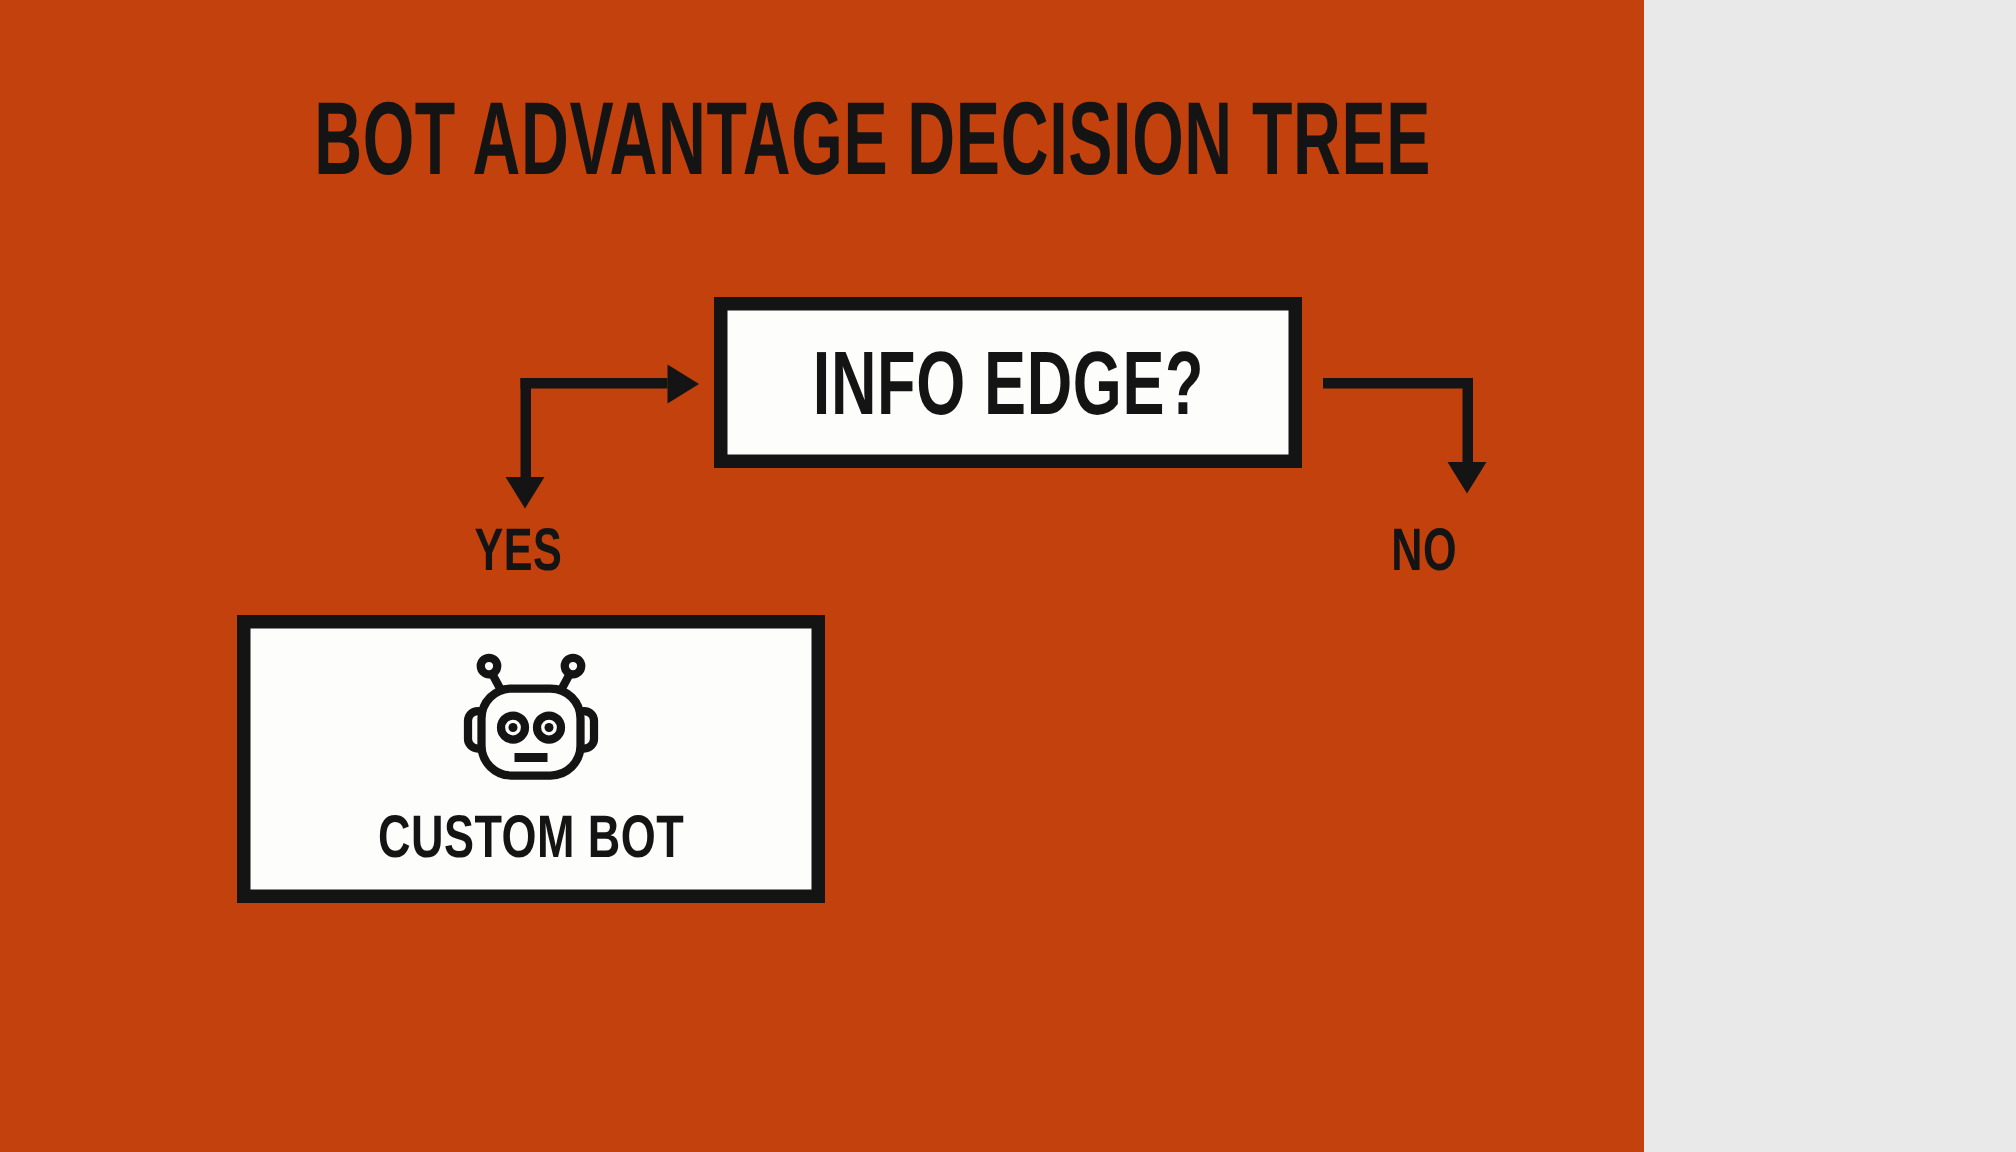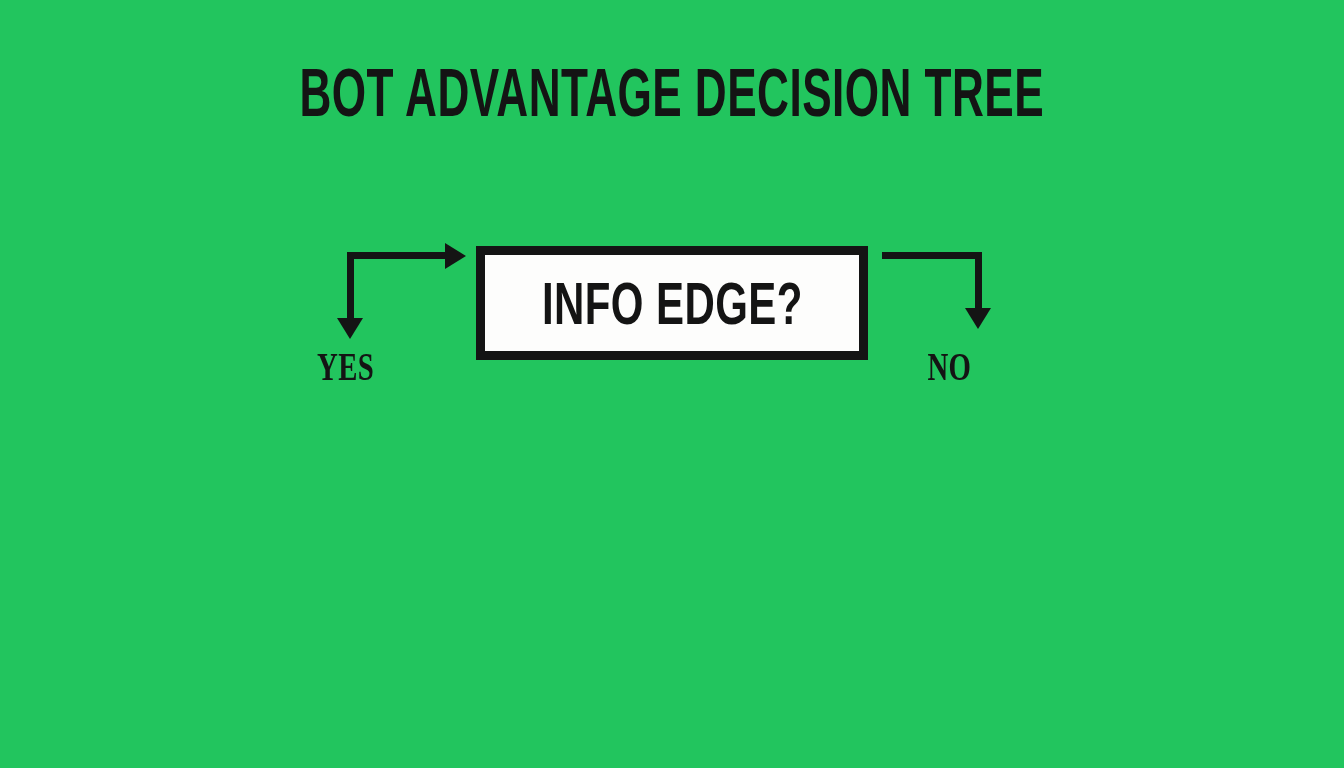--- a/index.html
+++ b/index.html
@@ -2,23 +2,23 @@
 <html><head>
 <meta charset="utf-8">
 <style>
   html, body {
     margin: 0;
     padding: 0;
     background: #e9e9e9;
   }
   .canvas {
     position: relative;
-    width: 1344px;
+    width: 1096px;
     height: 768px;
-    background: #22c55e;
+    background: #c2410c;
     overflow: hidden;
     font-family: "Liberation Sans", "DejaVu Sans", sans-serif;
     color: #141414;
   }
   .cond {
     display: inline-block;
     white-space: nowrap;
     font-weight: 700;
     transform: scaleX(0.68);
     transform-origin: center center;
@@ -45,21 +45,20 @@
     align-items: center;
     justify-content: center;
     flex-direction: column;
   }
   .decision-node {
     left: 476px;
     top: 198px;
     width: 392px;
     height: 114px;
     font-size: 60px;
-    margin-top: 48px;
   }
   .decision-node .cond { transform: scaleX(0.70); }
 
   .outcome-node {
     top: 410px;
     width: 392px;
     height: 192px;
     font-size: 40px;
   }
   .outcome-left  { left: 158px; }
@@ -70,21 +69,20 @@
   }
   .outcome-node .cond { transform: scaleX(0.75); }
 
   .branch-label {
     position: absolute;
     top: 346px;
     width: 130px;
     text-align: center;
     font-size: 40px;
     line-height: 42px;
-    font-family: Liberation Serif, serif;
   }
   .branch-label .cond { transform: scaleX(0.72); }
   .yes-label { left: 281px; }
   .no-label  { left: 884px; }
 
   .bar {
     position: absolute;
     background: #141414;
   }
   .tri {
@@ -130,15 +128,39 @@
   <div class="bar" style="left:347px; top:252px; width:7px; height:66px;"></div>
   <div class="tri tri-down" style="left:337px; top:318px;"></div>
 
   <div class="bar" style="left:882px; top:252px; width:100px; height:7px;"></div>
   <div class="bar" style="left:975px; top:252px; width:7px; height:56px;"></div>
   <div class="tri tri-down" style="left:965px; top:308px;"></div>
 
   <div class="branch-label yes-label"><span class="cond">YES</span></div>
   <div class="branch-label no-label"><span class="cond">NO</span></div>
 
+  <div class="node outcome-node outcome-left">
+    <span class="icon-wrap">
+      <svg width="110" height="92" viewBox="0 0 110 90" aria-hidden="true">
+
+        <line class="stroke" x1="36" y1="30" x2="29" y2="17"></line>
+        <circle class="stroke" cx="27" cy="12" r="5.5"></circle>
+        <line class="stroke" x1="74" y1="30" x2="81" y2="17"></line>
+        <circle class="stroke" cx="83" cy="12" r="5.5"></circle>
+
+        <rect class="stroke" x="13" y="42" width="13" height="25" rx="6.5"></rect>
+        <rect class="stroke" x="84" y="42" width="13" height="25" rx="6.5"></rect>
+
+        <rect class="fillbg" x="22" y="27" width="66" height="58" rx="20"></rect>
+
+        <circle class="stroke" cx="43" cy="53" r="8"></circle>
+        <circle class="dot" cx="43" cy="53" r="3"></circle>
+        <circle class="stroke" cx="67" cy="53" r="8"></circle>
+        <circle class="dot" cx="67" cy="53" r="3"></circle>
+
+        <line class="stroke" style="stroke-width:6" x1="44" y1="73" x2="66" y2="73"></line>
+      </svg>
+    </span>
+    <span class="cond">CUSTOM BOT</span>
+  </div>
 
 
 </div>
 
 </body></html>

